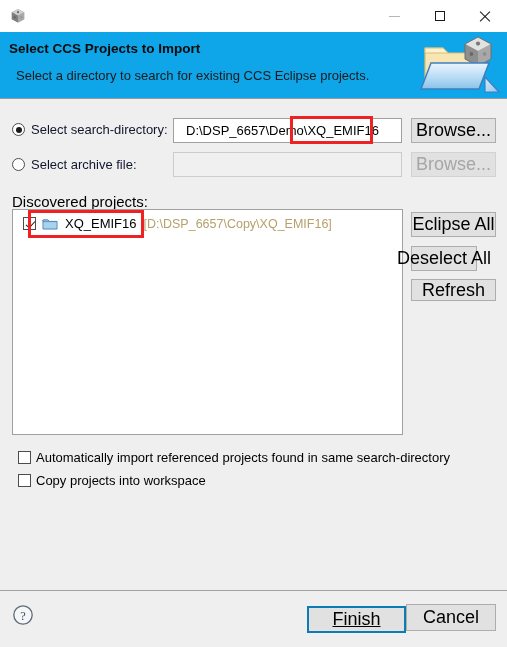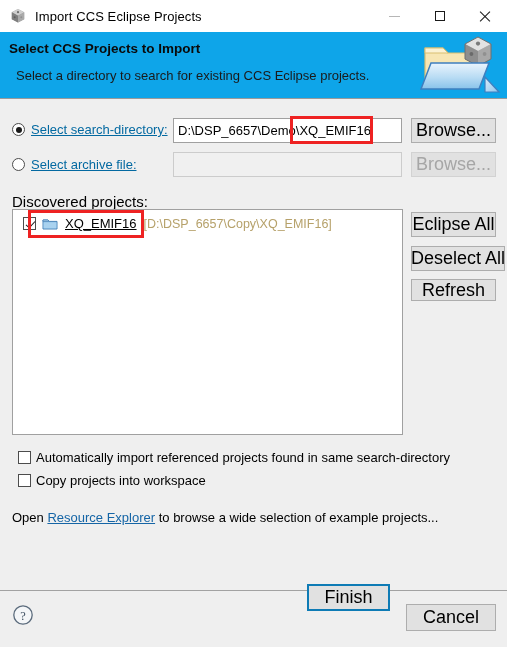--- a/index.html
+++ b/index.html
@@ -109,23 +109,22 @@
     right: 4px; top: 0px;
     width: 86px; height: 66px;
   }
 
   
   .row-radio {
     position: absolute;
     display: flex;
     align-items: center;
     font-size: 13px;
-    color: #0369a1;
-    white-space: nowrap;
-    text-decoration: underline;
+    color: #0f172a;
+    white-space: nowrap;
   }
   .radio {
     width: 13px; height: 13px;
     border-radius: 50%;
     border: 1px solid #4c4c4c;
     background: #ffffff;
     box-sizing: border-box;
     position: relative;
     flex: 0 0 auto;
     margin-right: 6px;
@@ -141,21 +140,21 @@
 
   .textinput {
     position: absolute;
     background: #ffffff;
     border: 1px solid #a0a0a0;
     box-sizing: border-box;
     font-size: 13px;
     color: #000;
     display: flex;
     align-items: center;
-    padding-left: 4px;
+    padding-left: 12px;
     overflow: hidden;
     white-space: nowrap;
   }
   .textinput.disabled {
     background: #f0f0f0;
     border-color: #cccccc;
   }
 
   .btn {
     position: absolute;
@@ -223,21 +222,20 @@
   .folder-icon {
     width: 16px; height: 13px;
     margin-left: 6px;
     flex: 0 0 auto;
     position: relative;
   }
   .proj-name {
     margin-left: 7px;
     color: #000000;
     font-size: 13px;
-    text-decoration: underline;
   }
   .proj-path {
     margin-left: 7px;
     color: #b6a16a;
     font-size: 12.5px;
   }
 
   
   .row-check {
     position: absolute;
@@ -292,21 +290,20 @@
       <svg width="16" height="16" viewBox="0 0 16 16">
         <polygon points="8,1 14.2,4.3 14.2,11.2 8,14.6 1.8,11.2 1.8,4.3" fill="#9a9a9a"></polygon>
         <polygon points="8,1 14.2,4.3 8,7.7 1.8,4.3" fill="#cfcfcf"></polygon>
         <polygon points="1.8,4.3 8,7.7 8,14.6 1.8,11.2" fill="#7e7e7e"></polygon>
         <polygon points="8,7.7 14.2,4.3 14.2,11.2 8,14.6" fill="#aaaaaa"></polygon>
         <circle cx="8" cy="4.2" r="1.1" fill="#6b6b6b"></circle>
         <circle cx="4.6" cy="9.3" r="1.0" fill="#5c5c5c"></circle>
         <circle cx="11.3" cy="9.3" r="1.0" fill="#8f8f8f"></circle>
       </svg>
     </div>
-    <div class="titlebar-title">Import CCS Eclipse Projects</div>
     <div class="win-controls">
       <div class="win-btn">
         <div class="win-min-glyph"></div>
       </div>
       <div class="win-btn">
         <div class="win-max-glyph"></div>
       </div>
       <div class="win-btn">
         <div class="win-close-glyph"></div>
       </div>
@@ -376,44 +373,41 @@
           <path d="M1,3 L6,3 L7.4,4.4 L1,4.4 Z" fill="#bcdcf4" stroke="#4a84b8" stroke-width="0.8"></path>
           <path d="M1.6,5.4 L14.4,5.4 L14.4,11.3 L1.6,11.3 Z" fill="#a9d2ef"></path>
         </svg>
       </span>
       <span class="proj-name">XQ_EMIF16</span>
       <span class="proj-path">[D:\DSP_6657\Copy\XQ_EMIF16]</span>
     </div>
   </div>
 
   <div class="btn" style="left:411px; top:212px; width:85px; height:25px;">Eclipse All</div>
-  <div class="btn" style="left:411px; top:246px; width:94px; height:25px;">Deselect All</div>
+  <div class="btn" style="left:411px; top:246px; width:66px; height:25px;">Deselect All</div>
   <div class="btn" style="left:411px; top:279px; width:85px; height:22px;">Refresh</div>
 
   <div class="row-check" style="left:12px; top:450px;">
     <span class="checkbox"></span>
     <span>Automatically import referenced projects found in same search-directory</span>
   </div>
   <div class="row-check" style="left:12px; top:473px;">
     <span class="checkbox"></span>
     <span>Copy projects into workspace</span>
   </div>
 
-  <div class="linkline" style="left:12px; top:510px;">
-    <span>Open </span><a href="#">Resource Explorer</a><span> to browse a wide selection of example projects...</span>
-  </div>
 
   <div class="footer-sep"></div>
 
   <div class="help-icon">
     <svg width="22" height="22" viewBox="0 0 22 22">
       <circle cx="11" cy="11" r="9.2" fill="#f4f6f8" stroke="#5b6b7c" stroke-width="1.3"></circle>
       <text x="11" y="15.6" font-family="Liberation Serif, serif" font-size="12.5" fill="#3d4e60" text-anchor="middle">?</text>
     </svg>
   </div>
 
-  <div class="btn default" style="left:307px; top:584px; width:83px; height:27px;">Finish</div>
+  <div class="btn default" style="left:307px; top:606px; width:99px; height:27px;text-decoration:underline;">Finish</div>
   <div class="btn" style="left:406px; top:604px; width:90px; height:27px;">Cancel</div>
 
   <div class="redbox" style="left:290px; top:116px; width:83px; height:28px;"></div>
   <div class="redbox" style="left:28px; top:210px; width:116px; height:28px;"></div>
 
 </div>
 
 </body></html>

